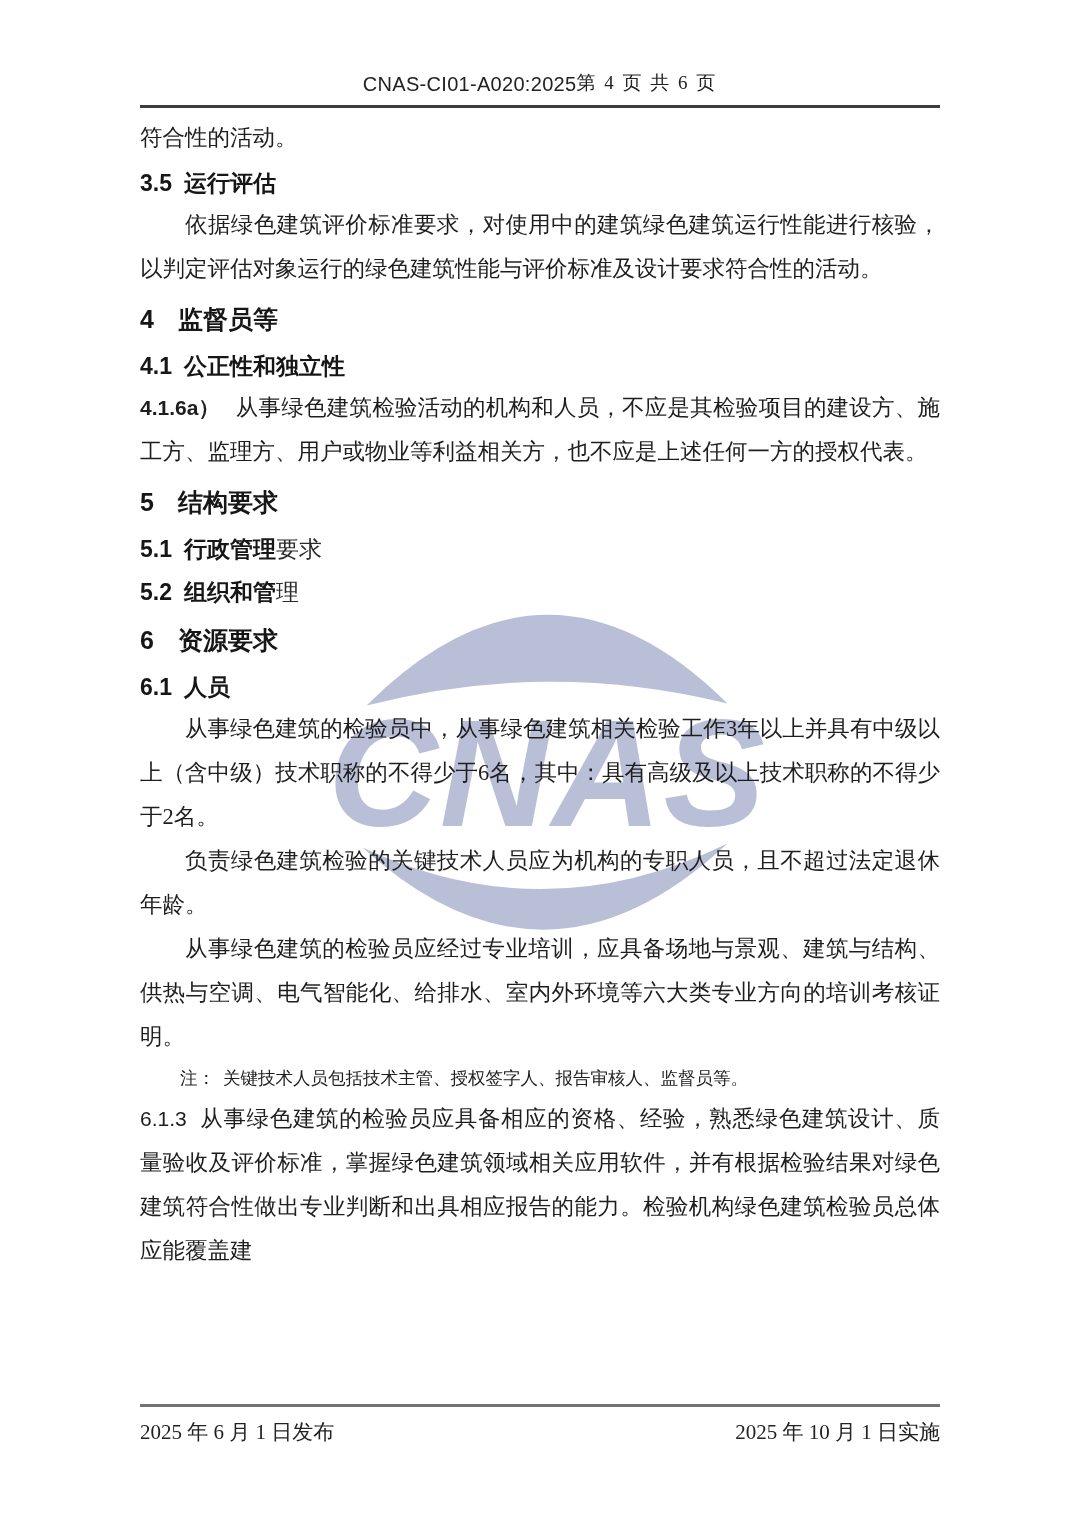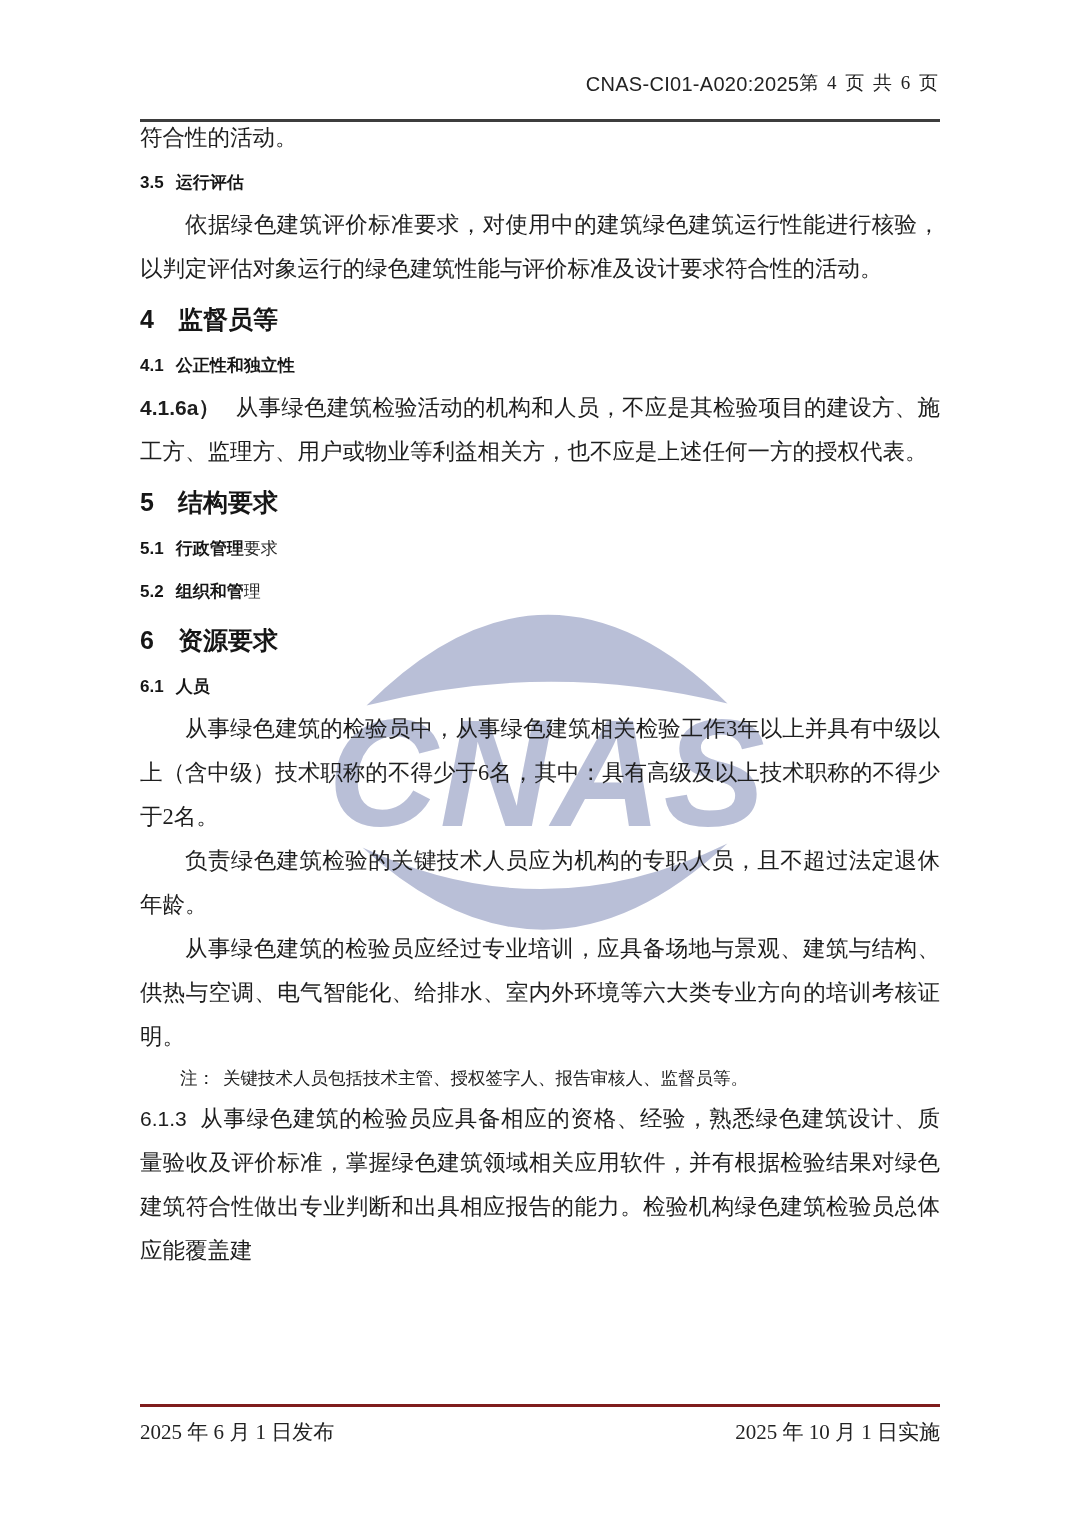--- a/index.html
+++ b/index.html
@@ -8,23 +8,23 @@
     width:1080px;height:1527px;
     margin:0 auto;
     background:#ffffff;
     color:#1e1e1e;
     font-family:"Liberation Serif","DejaVu Serif",serif;
     overflow:hidden;
   }
   
   .header{
     position:absolute;left:140px;right:140px;top:70px;
-    display:flex;justify-content:flex-end;align-items:flex-end;
+    display:flex;justify-content:center;align-items:flex-end;
     border-bottom:3px solid #3d3d3d;
-    padding-bottom:23px;
+    padding-bottom:9px;
   }
   .doc-code{
     font-family:"Liberation Sans","DejaVu Sans",sans-serif;
     font-size:20px;letter-spacing:.3px;color:#222;
   }
   .page-info{font-size:19px;color:#222;letter-spacing:2px;}
   
   .watermark{
     position:absolute;left:322px;top:592px;width:450px;height:365px;
     opacity:.92;pointer-events:none;
@@ -49,34 +49,34 @@
     font-size:21px;margin-right:16px;font-weight:bold;
   }
   .h1{
     font-family:"Liberation Sans","DejaVu Sans",sans-serif;
     font-weight:bold;font-size:25px;line-height:48px;margin:4px 0 0;
     text-align:left;color:#161616;
   }
   .h1 .num{margin-right:24px;}
   .h2{
     font-family:"Liberation Sans","DejaVu Sans",sans-serif;
-    font-weight:bold;font-size:17px;line-height:40px;margin:3px 0 0;
+    font-weight:bold;font-size:23px;line-height:40px;margin:3px 0 0;
     text-align:left;color:#161616;
   }
   .h2 .num{margin-right:12px;}
   .h2 .reg{font-weight:normal;color:#2a2a2a;}
   .note{
     font-size:17.5px;line-height:38px;margin:0;padding-left:40px;
     color:#202020;
   }
   .note .note-label{margin-right:8px;}
   
   .footer{
     position:absolute;left:140px;right:140px;top:1404px;
-    border-top:3px solid #7f1d1d;
+    border-top:3px solid #737373;
     padding-top:11px;
     display:flex;justify-content:space-between;
     font-size:21px;color:#222;
   }
 </style>
 </head>
 <body>
 
 <div class="page">
 

